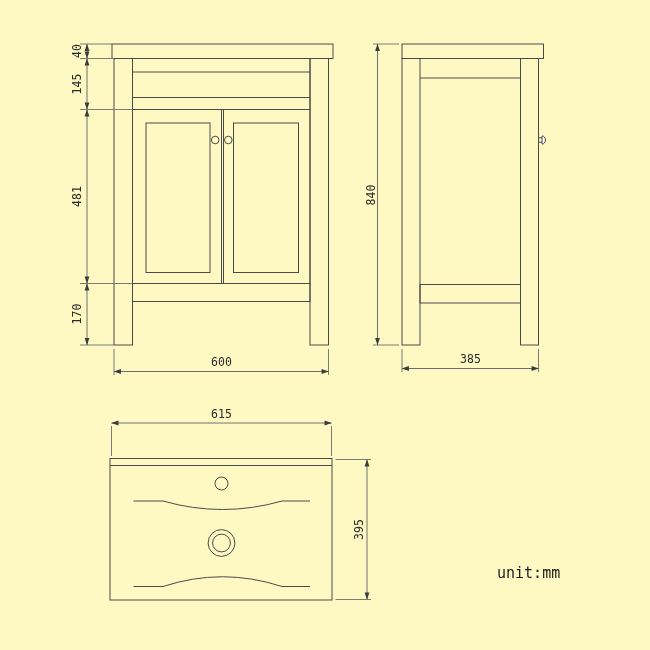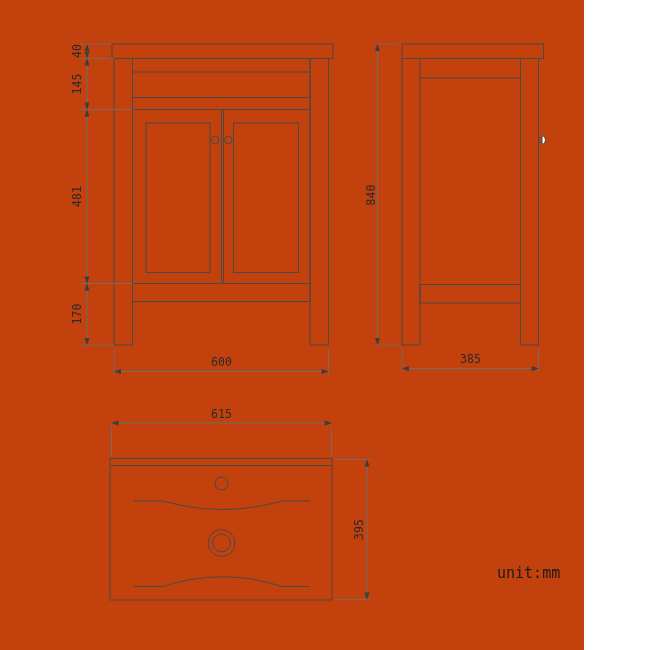--- a/index.html
+++ b/index.html
@@ -2,23 +2,23 @@
 <html><head>
 <meta charset="utf-8">
 <style>
   html, body {
     margin: 0;
     padding: 0;
     background: #ffffff;
   }
   #stage {
     position: relative;
-    width: 584px;
+    width: 650px;
     height: 650px;
-    background: #c2410c;
+    background: #fef9c3;
     overflow: hidden;
   }
   svg { display: block; }
   .shape {
     fill: none;
     stroke: #4a4a4a;
     stroke-width: 1;
   }
   .shape-fill {
     fill: #ffffff;

